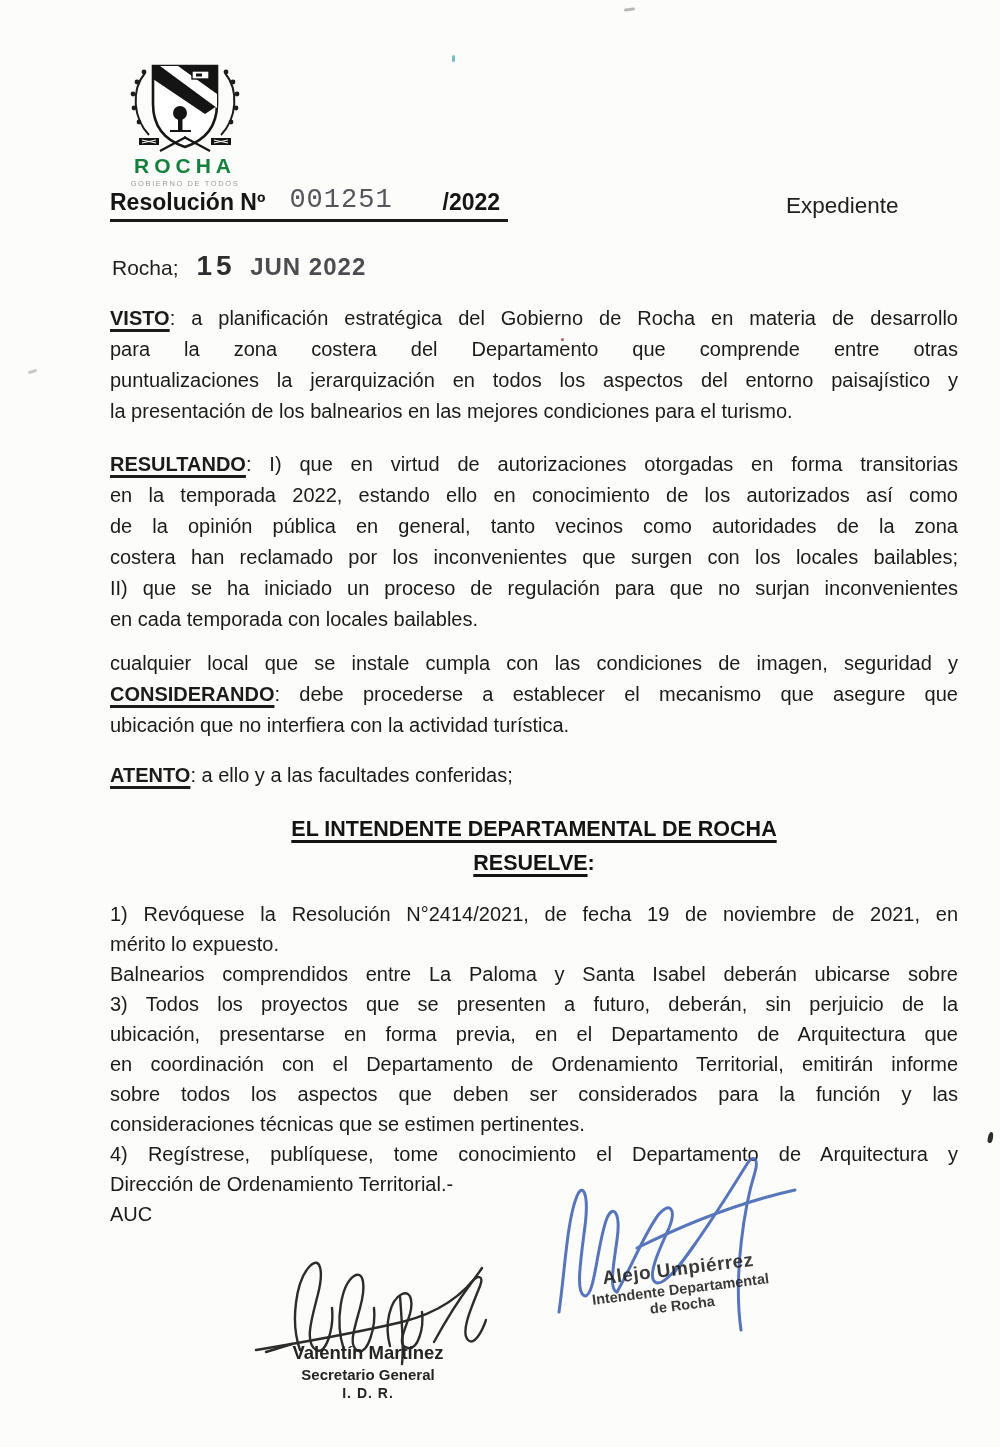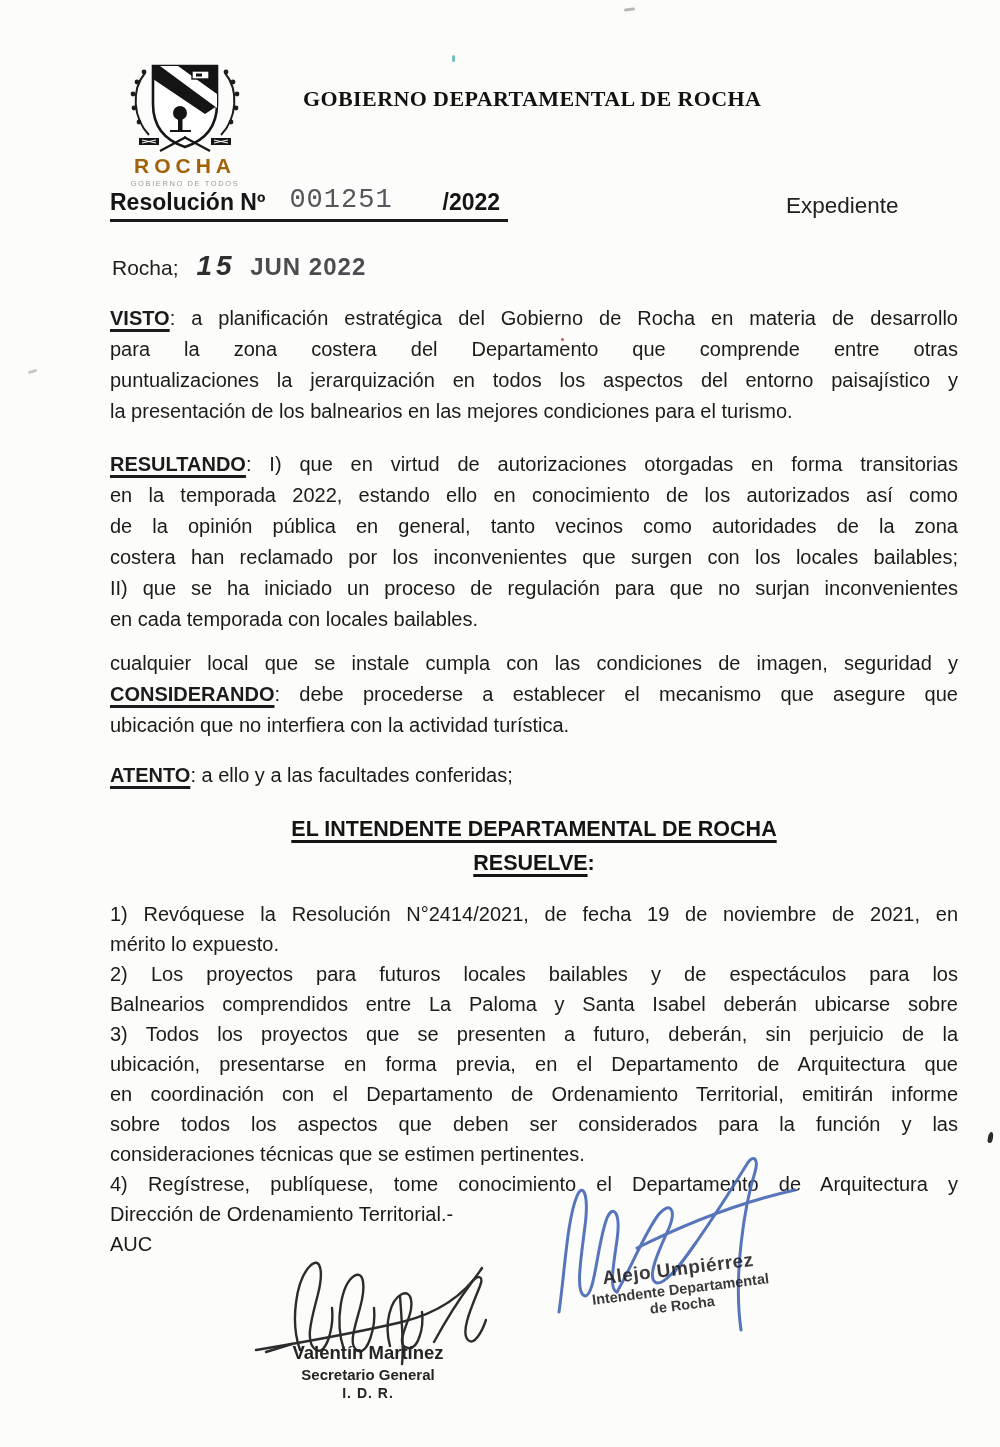--- a/index.html
+++ b/index.html
@@ -9,21 +9,21 @@
     font-family:"Liberation Sans",sans-serif;
   }
   .page{
     position:relative;width:1000px;height:1447px;overflow:hidden;
     background:#fcfcfa;
     color:#1b1b1b;
   }
   
   .logo{position:absolute;left:114px;top:56px;width:142px;text-align:center;}
   .logo svg{display:block;margin:0 auto;}
-  .logo-name{font-size:21px;letter-spacing:5px;color:#a16207;font-weight:600;margin-top:-2px;}
+  .logo-name{font-size:21px;letter-spacing:5px;color:#15803d;font-weight:600;margin-top:-2px;}
   .logo-tagline{font-size:7.5px;letter-spacing:1.6px;color:#9a9a96;margin-top:1px;}
   .org-title{
     position:absolute;left:303px;top:86px;
     font-family:"Liberation Serif",serif;font-weight:bold;font-size:22px;
     letter-spacing:.4px;color:#121212;
   }
   .resolution-row{
     position:absolute;left:110px;top:188px;
     display:inline-flex;align-items:baseline;
     border-bottom:3px solid #1a1a1a;padding:0 8px 1px 0;
@@ -31,21 +31,21 @@
   .res-label{font-weight:bold;font-size:23px;color:#151515;}
   .res-number{
     font-family:"Liberation Mono",monospace;font-size:27px;color:#55555c;
     letter-spacing:1px;margin-left:24px;transform:translateY(-3px);
   }
   .res-year{font-weight:bold;font-size:23px;margin-left:50px;color:#151515;}
   .expediente{position:absolute;left:786px;top:193px;font-size:22.5px;color:#202020;}
   .dateline{position:absolute;left:112px;top:250px;display:flex;align-items:baseline;}
   .place{font-size:21px;color:#1d1d1d;}
   .stamp-date{margin-left:18px;font-weight:bold;color:#2e2e31;white-space:nowrap;}
-  .stamp-date .day{font-size:28px;letter-spacing:4px;font-style:italic;}
+  .stamp-date .day{font-size:28px;letter-spacing:4px;}
   .stamp-date .rest{font-size:24px;margin-left:10px;letter-spacing:1px;color:#3d3d42;font-weight:600;opacity:.92;}
   
   .para{position:absolute;left:110px;width:848px;font-size:20px;line-height:31px;color:#1b1b1b;}
   #visto{top:303px;}
   #resultando{top:449px;}
   #considerando{top:648px;}
   #atento{top:760px;}
   #resuelve{top:899px;line-height:30px;}
   .tline{text-align:justify;text-align-last:justify;}
   .tline.tlast{text-align-last:left;}
@@ -122,21 +122,20 @@
       </g>
       <g stroke="#141414" stroke-width="2.2" fill="none">
         <path d="M36,95 L62,81"></path>
           <path d="M86,95 L60,81"></path>
       </g>
     </svg>
     <div class="logo-name">ROCHA</div>
     <div class="logo-tagline">GOBIERNO DE TODOS</div>
   </div>
 
-  <div class="org-title">GOBIERNO DEPARTAMENTAL DE ROCHA</div>
 
   <div class="resolution-row">
     <span class="res-label">Resolución Nº</span>
     <span class="res-number">001251</span>
     <span class="res-year">/2022</span>
   </div>
   <div class="expediente">Expediente</div>
 
   <div class="dateline">
     <span class="place">Rocha;</span>
@@ -170,21 +169,20 @@
     </div>
 
   <div class="heading">
     <div class="hline"><span class="hu">EL INTENDENTE DEPARTAMENTAL DE ROCHA</span></div>
     <div class="hline"><span class="hu">RESUELVE</span><span>:</span></div>
   </div>
 
   <div class="para" id="resuelve">
       <div class="tline"><span>1) Revóquese la Resolución N°2414/2021, de fecha 19 de noviembre de 2021, en</span></div>
       <div class="tline tlast"><span>mérito lo expuesto.</span></div>
-      <div class="tline"><span>2) Los proyectos para futuros locales bailables y de espectáculos para los</span></div>
       <div class="tline"><span>Balnearios comprendidos entre La Paloma y Santa Isabel deberán ubicarse  sobre</span></div>
       <div class="tline"><span>3) Todos los proyectos que se presenten a futuro, deberán, sin perjuicio de la</span></div>
       <div class="tline"><span>ubicación, presentarse  en forma previa, en el Departamento de Arquitectura que</span></div>
       <div class="tline"><span>en coordinación con el Departamento de Ordenamiento Territorial, emitirán informe</span></div>
       <div class="tline"><span>sobre todos los aspectos que deben ser considerados para la función y las</span></div>
       <div class="tline tlast"><span>consideraciones técnicas que se estimen pertinentes.</span></div>
       <div class="tline"><span>4) Regístrese, publíquese, tome conocimiento el Departamento de Arquitectura y</span></div>
       <div class="tline tlast"><span>Dirección de Ordenamiento Territorial.-</span></div>
       <div class="tline tlast"><span>AUC</span></div>
     </div>

